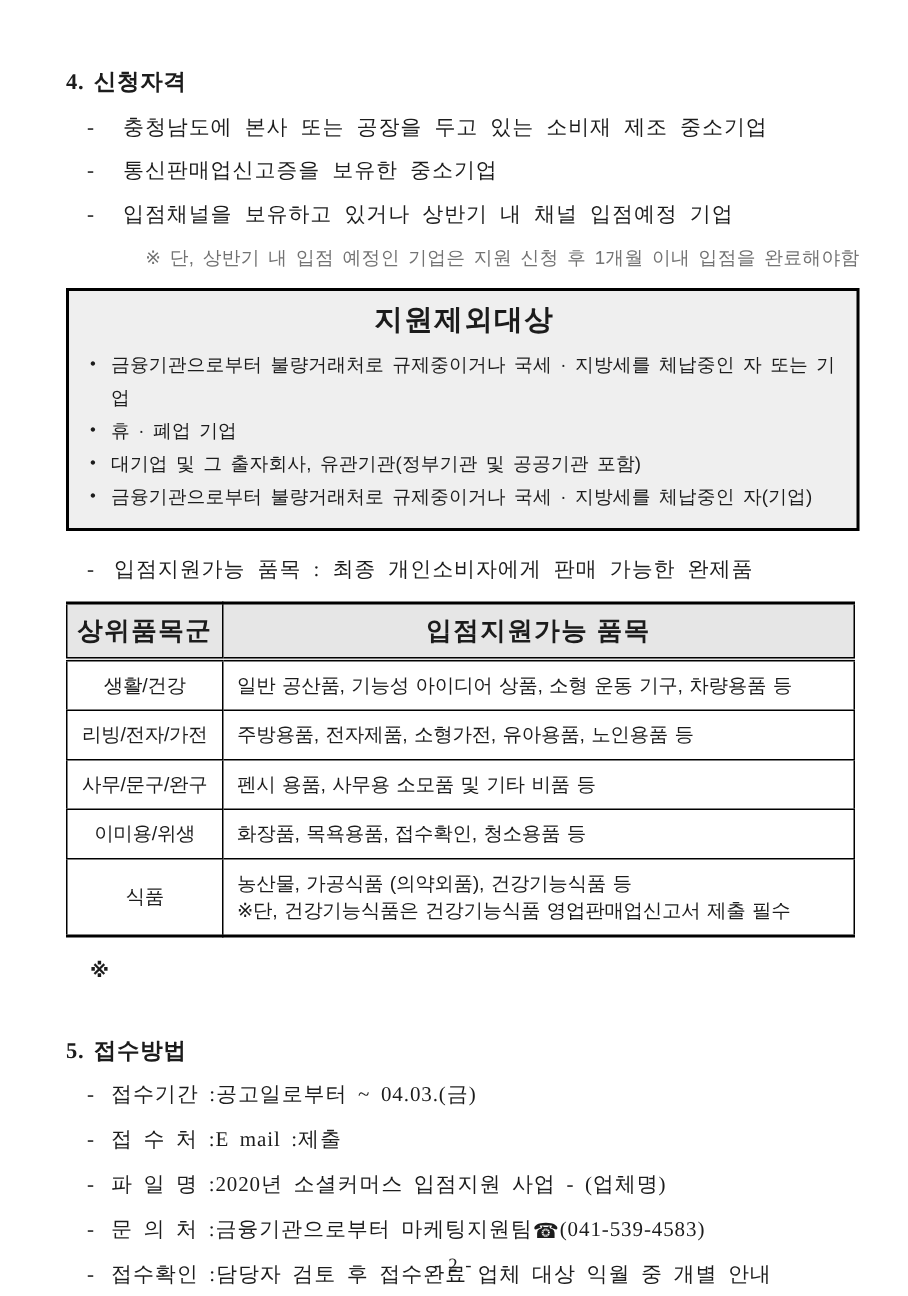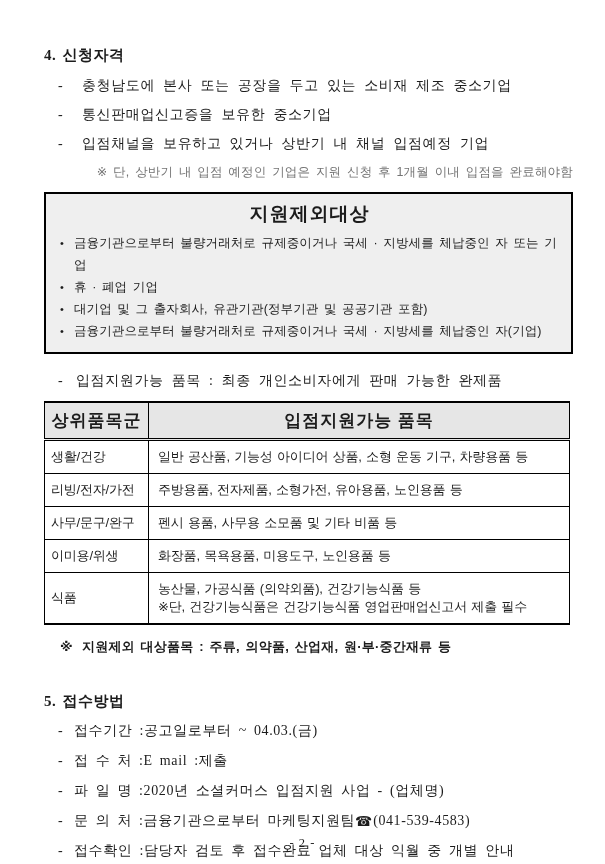--- a/index.html
+++ b/index.html
@@ -87,21 +87,21 @@
     border-bottom: 3px double #000;
     letter-spacing: 1px;
   }
   table.items-table th + th, table.items-table td + td { border-left: 1px solid #000; }
   table.items-table tr + tr td { border-top: 1px solid #000; }
   table.items-table td {
     font-size: 13px; line-height: 18px;
     padding: 7px 6px;
     letter-spacing: -0.2px;
   }
-  table.items-table td.cat { width: 104px; }
+  table.items-table td.cat { text-align: center; width: 104px; }
   table.items-table td.items-cell { padding-left: 9px; word-spacing: 1px; }
   
   .excluded-products {
     display: flex;
     margin-top: 13px; margin-left: 16px;
     font-family: "Liberation Sans", "DejaVu Sans", sans-serif;
     font-size: 13px; font-weight: bold; line-height: 18px;
     letter-spacing: 0.2px; word-spacing: 2px;
   }
   .excluded-products .mark { width: 22px; flex: 0 0 22px; }
@@ -191,35 +191,34 @@
       <tr>
         <td class="cat">리빙/전자/가전</td>
         <td class="items-cell">주방용품, 전자제품, 소형가전, 유아용품, 노인용품 등</td>
       </tr>
       <tr>
         <td class="cat">사무/문구/완구</td>
         <td class="items-cell">펜시 용품, 사무용 소모품 및 기타 비품 등</td>
       </tr>
       <tr>
         <td class="cat">이미용/위생</td>
-        <td class="items-cell">화장품, 목욕용품, 미용도구, 노인용품 등</td>
+        <td class="items-cell">화장품, 목욕용품, 접수확인, 청소용품 등</td>
       </tr>
       <tr>
         <td class="cat">식품</td>
         <td class="items-cell">
           <div>농산물, 가공식품 (의약외품), 건강기능식품 등</div>
           <div>※단, 건강기능식품은 건강기능식품 영업판매업신고서 제출 필수</div>
         </td>
       </tr>
     </tbody>
   </table>
 
   <div class="excluded-products">
     <span class="mark">※</span>
-    <span>지원제외 대상품목 : 주류, 의약품, 산업재, 원·부·중간재류 등</span>
   </div>
 
   <div class="sec-title sec5-title">5. 접수방법</div>
 
   <div class="s5-line">
     <span class="dash">-</span>
     <span>접수기간 : </span>
     <span>공고일로부터 ~ 04.03.(금)</span>
   </div>
 

